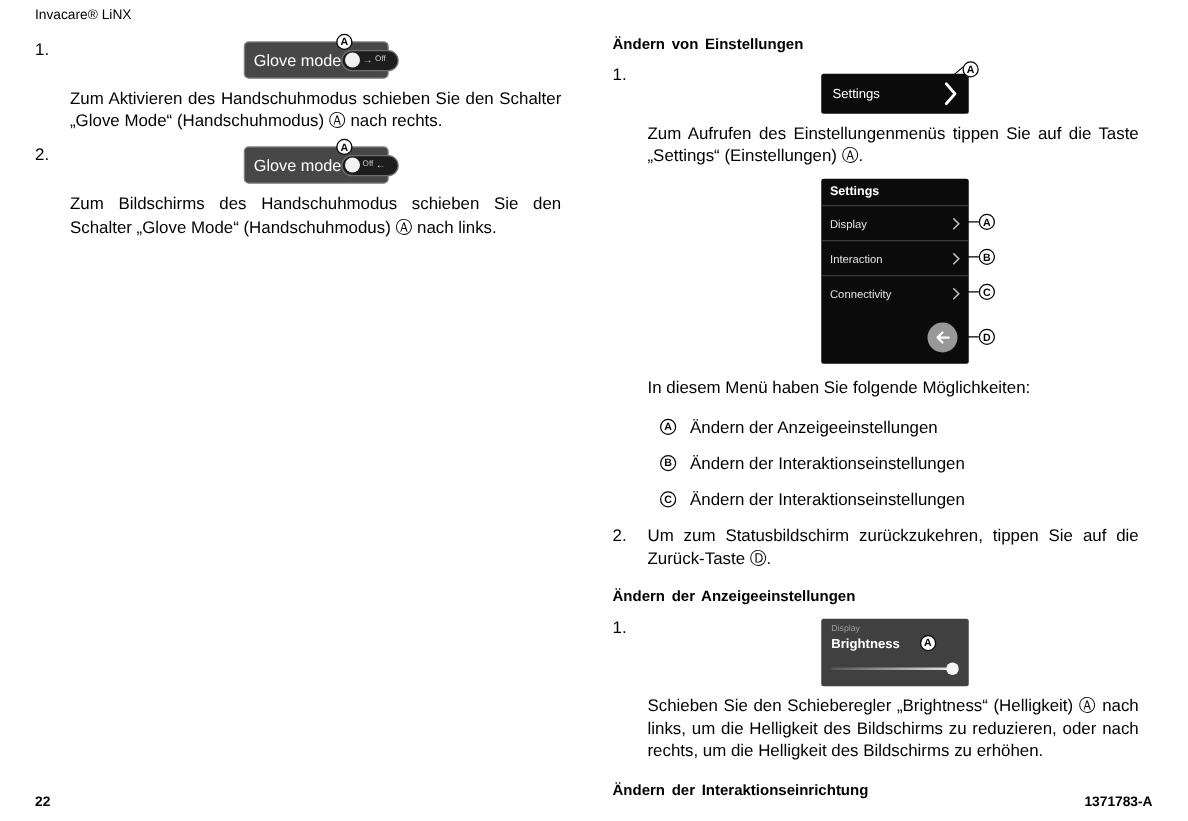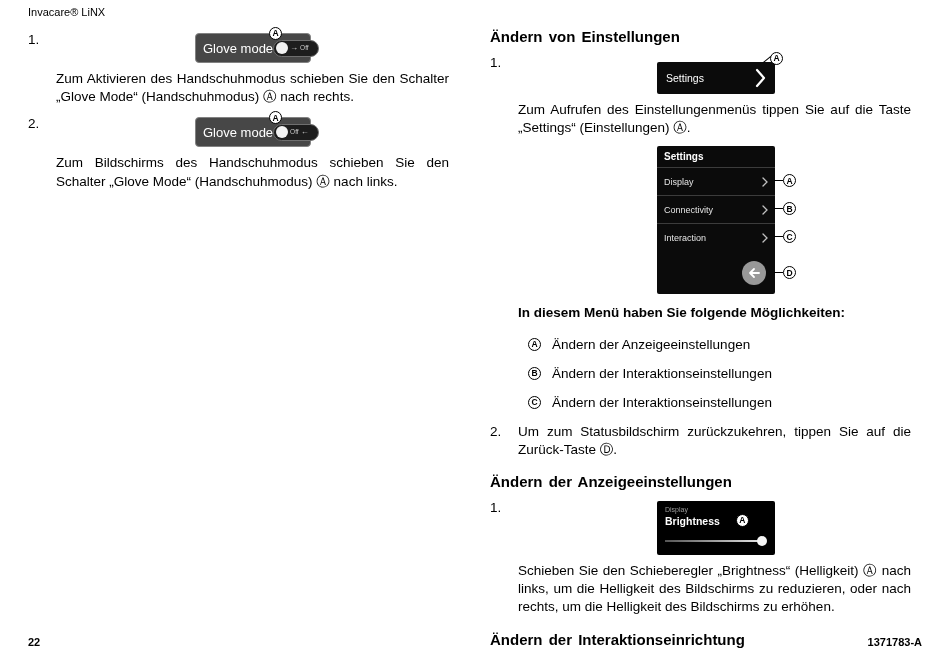--- a/index.html
+++ b/index.html
@@ -9,21 +9,21 @@
     font-family:"Liberation Sans", sans-serif; overflow:hidden;
   }
   .brand { position:absolute; top:6px; left:28px; font-size:11px; font-weight:normal; }
   .footer-left  { position:absolute; bottom:9px; left:28px;  font-size:11px; font-weight:bold; }
   .footer-right { position:absolute; bottom:9px; right:28px; font-size:11px; font-weight:bold; }
 
   .col { position:absolute; }
   .col-left  { left:28px;  top:31px; width:432px; }
   .col-right { left:490px; top:28px; width:436px; }
 
-  h2 { font-size:15px; font-weight:bold; word-spacing:2px; margin:0 0 9px 0; }
+  h2 { font-size:12px; font-weight:bold; word-spacing:2px; margin:0 0 9px 0; }
   h2.mt { margin-top:5px; }
 
   .step { display:flex; align-items:flex-start; }
   .num  { flex:none; width:28px; font-size:13.5px; line-height:18px; }
   .sbody { flex:1; min-width:0; }
 
   p.text {
     font-size:13.5px; line-height:18.2px; text-align:justify;
     max-width:393px; margin:0 0 9px 0;
   }
@@ -69,21 +69,21 @@
     padding:0 7px; border-top:1px solid #3c3c3c; color:#e4e4e4; font-size:9px;
   }
   .back-btn {
     position:absolute; bottom:9px; right:9px; width:24px; height:24px; border-radius:50%;
     background:#989898; display:flex; align-items:center; justify-content:center;
   }
   .menu-mk { position:absolute; left:117px; display:flex; align-items:center; }
   .menu-mk .line { width:9px; height:1px; background:#000; }
 
   
-  .disp { width:118px; height:54px; background:#000000; border-radius:2px; padding:5px 8px 0 8px; }
+  .disp { width:118px; height:54px; background:#404040; border-radius:2px; padding:5px 8px 0 8px; }
   .disp-title { color:#9c9c9c; font-size:7px; }
   .disp-setting { margin-top:1px; color:#fff; font-size:10.5px; font-weight:bold; display:flex; align-items:center; gap:16px; }
   .slider { position:relative; margin-top:9px; height:10px; }
   .slider .track { position:absolute; top:4px; left:0; right:1px; height:2px; background:linear-gradient(to right,#555,#ececec); }
   .slider .s-knob { position:absolute; top:0; right:0; width:10px; height:10px; border-radius:50%; background:#f5f5f5; }
 
   
   .opt { display:flex; align-items:flex-start; gap:11px; margin:0 0 11px 10px; font-size:13.5px; line-height:18px; max-width:393px; }
   .opt .mk { margin-top:2px; }
   .opts { margin-bottom:2px; margin-top:3px; }
@@ -159,31 +159,31 @@
         <div class="fig-row" style="margin-bottom:10px;">
           <div class="menu">
             <div class="menu-title">Settings</div>
             <div class="menu-item">
               <span>Display</span>
               <svg width="6" height="10" viewBox="0 0 6 10">
                 <polyline points="1,1 5,5 1,9" fill="none" stroke="#c0c0c0" stroke-width="1.3" stroke-linecap="round"></polyline>
               </svg>
             </div>
             <div class="menu-item">
+              <span>Interaction</span>
+              <svg width="6" height="10" viewBox="0 0 6 10">
+                <polyline points="1,1 5,5 1,9" fill="none" stroke="#c0c0c0" stroke-width="1.3" stroke-linecap="round"></polyline>
+              </svg>
+            </div>
+            <div class="menu-item">
               <span>Connectivity</span>
               <svg width="6" height="10" viewBox="0 0 6 10">
                 <polyline points="1,1 5,5 1,9" fill="none" stroke="#c0c0c0" stroke-width="1.3" stroke-linecap="round"></polyline>
               </svg>
             </div>
-            <div class="menu-item">
-              <span>Interaction</span>
-              <svg width="6" height="10" viewBox="0 0 6 10">
-                <polyline points="1,1 5,5 1,9" fill="none" stroke="#c0c0c0" stroke-width="1.3" stroke-linecap="round"></polyline>
-              </svg>
-            </div>
             <div class="back-btn">
               <svg width="14" height="12" viewBox="0 0 14 12">
                 <path d="M12 6 H3 M7 2 L3 6 L7 10" fill="none" stroke="#ffffff" stroke-width="1.8" stroke-linecap="round" stroke-linejoin="round"></path>
               </svg>
             </div>
           </div>
           <div class="menu-mk" style="top:28px">
             <span class="line"></span>
             <span class="mk">A</span>
           </div>
@@ -194,21 +194,21 @@
           <div class="menu-mk" style="top:84px">
             <span class="line"></span>
             <span class="mk">C</span>
           </div>
           <div class="menu-mk" style="top:120px">
             <span class="line"></span>
             <span class="mk">D</span>
           </div>
         </div>
 
-        <p class="text" style="margin-bottom:13px;font-weight:bold;">In diesem Menü haben Sie folgende Möglichkeiten:</p>
+        <p class="text" style="margin-bottom:13px;">In diesem Menü haben Sie folgende Möglichkeiten:</p>
 
         <div class="opts">
           <div class="opt">
             <span class="mk">A</span>
             <span>Ändern der Anzeigeeinstellungen</span>
           </div>
           <div class="opt">
             <span class="mk">B</span>
             <span>Ändern der Interaktionseinstellungen</span>
           </div>

